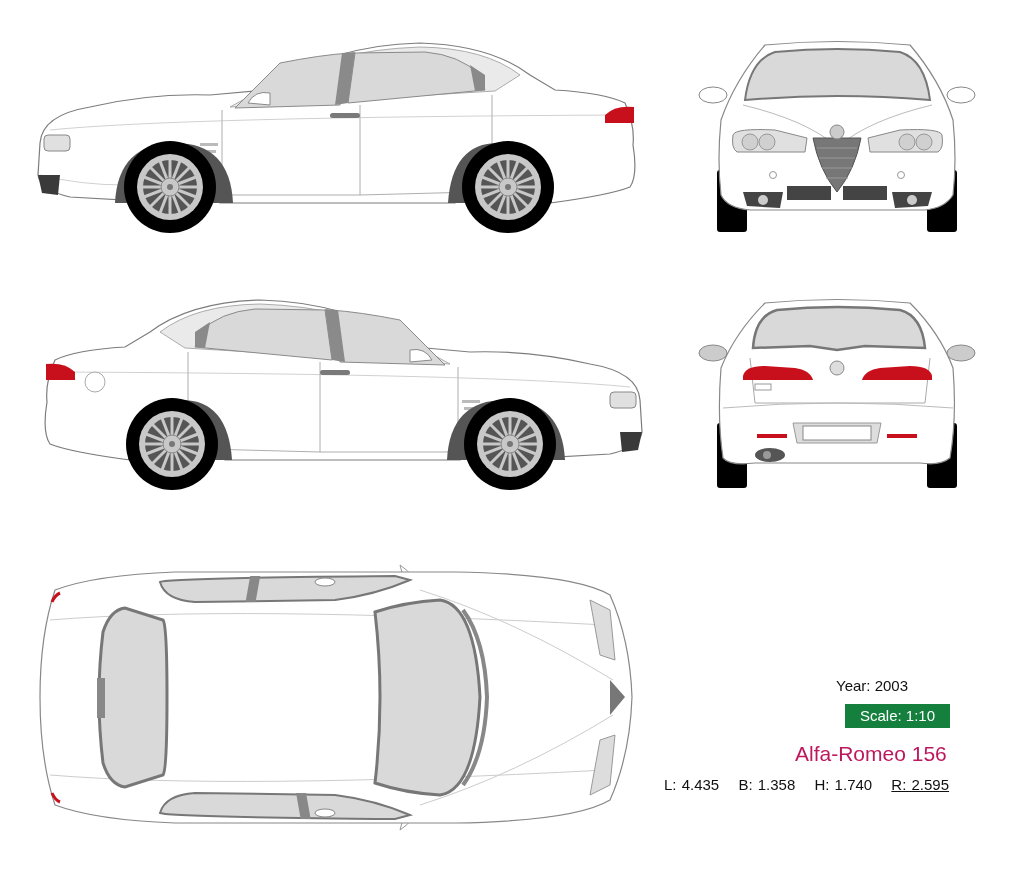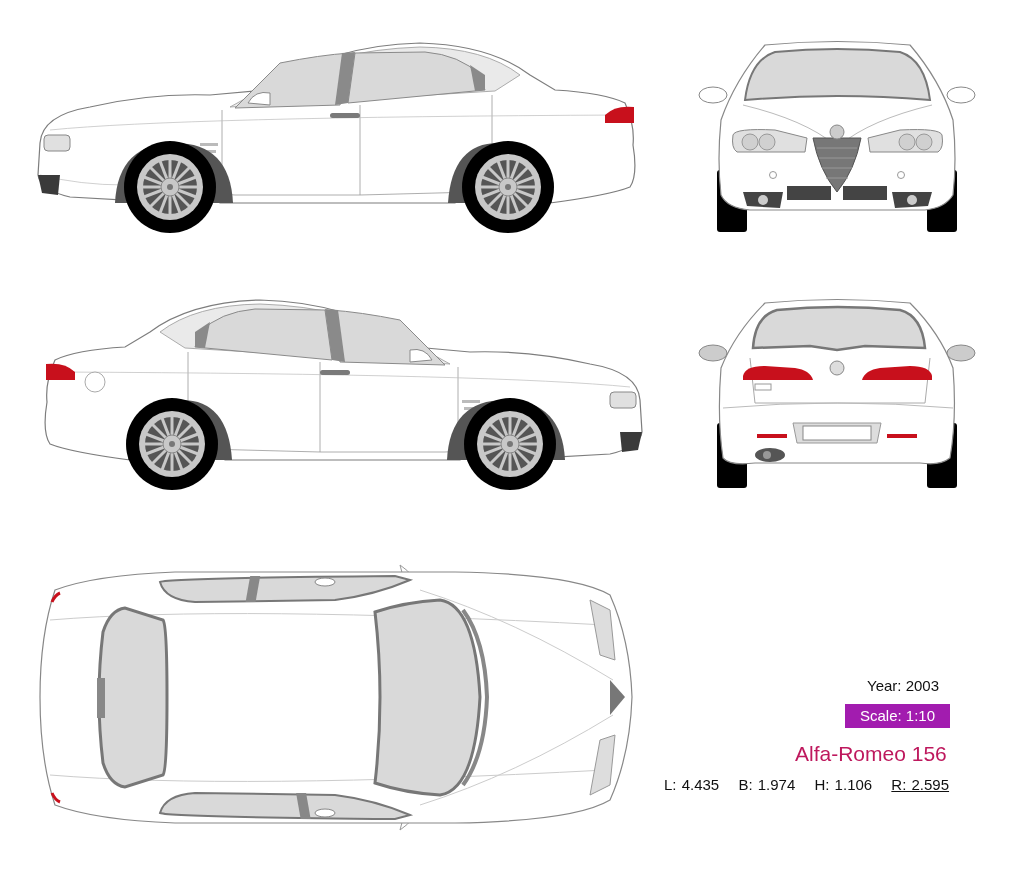--- a/index.html
+++ b/index.html
@@ -1,20 +1,20 @@
 <!DOCTYPE html>
 <html><head>
 <meta charset="utf-8">
 <style>
   html, body { margin: 0; padding: 0; background: #ffffff; }
   body { width: 1024px; height: 878px; position: relative; overflow: hidden; font-family: "Liberation Sans", sans-serif; }
   .view { position: absolute; }
   svg { display: block; }
-  .year { position: absolute; left: 867px; top: 677px; font-size: 15px; color: #111; text-align: right; }
-  .scale { position: absolute; left: 845px; top: 704px; width: 105px; height: 24px; background: #a21caf; color: #fff; font-size: 15px; line-height: 24px; text-align: center; }
+  .year { position: absolute; left: 836px; top: 677px; font-size: 15px; color: #111; text-align: right; }
+  .scale { position: absolute; left: 845px; top: 704px; width: 105px; height: 24px; background: #15803d; color: #fff; font-size: 15px; line-height: 24px; text-align: center; }
   .model { position: absolute; left: 795px; top: 742px; font-size: 21px; color: #be185d; }
   .dims { position: absolute; left: 664px; top: 776px; font-size: 15px; color: #111; word-spacing: 1px; }
   .dims span { margin-right: 14px; }
   .dims span:last-child { margin-right: 0; text-decoration: underline; }
 </style>
 </head>
 <body>
 
 <div class="view" style="left:30px; top:35px;">
 <svg width="620" height="205" viewBox="0 0 620 205">
@@ -257,16 +257,16 @@
   <ellipse cx="290" cy="22" rx="10" ry="4" fill="#fff" stroke="#888"></ellipse>
   <ellipse cx="290" cy="253" rx="10" ry="4" fill="#fff" stroke="#888"></ellipse>
 </svg>
 </div>
 
 <div class="year">Year: 2003</div>
 <div class="scale">Scale: 1:10</div>
 <div class="model">Alfa-Romeo 156</div>
 <div class="dims">
   <span>L: 4.435</span>
-  <span>B: 1.974</span>
-  <span>H: 1.106</span>
+  <span>B: 1.358</span>
+  <span>H: 1.740</span>
   <span>R: 2.595</span>
 </div>
 
 </body></html>

